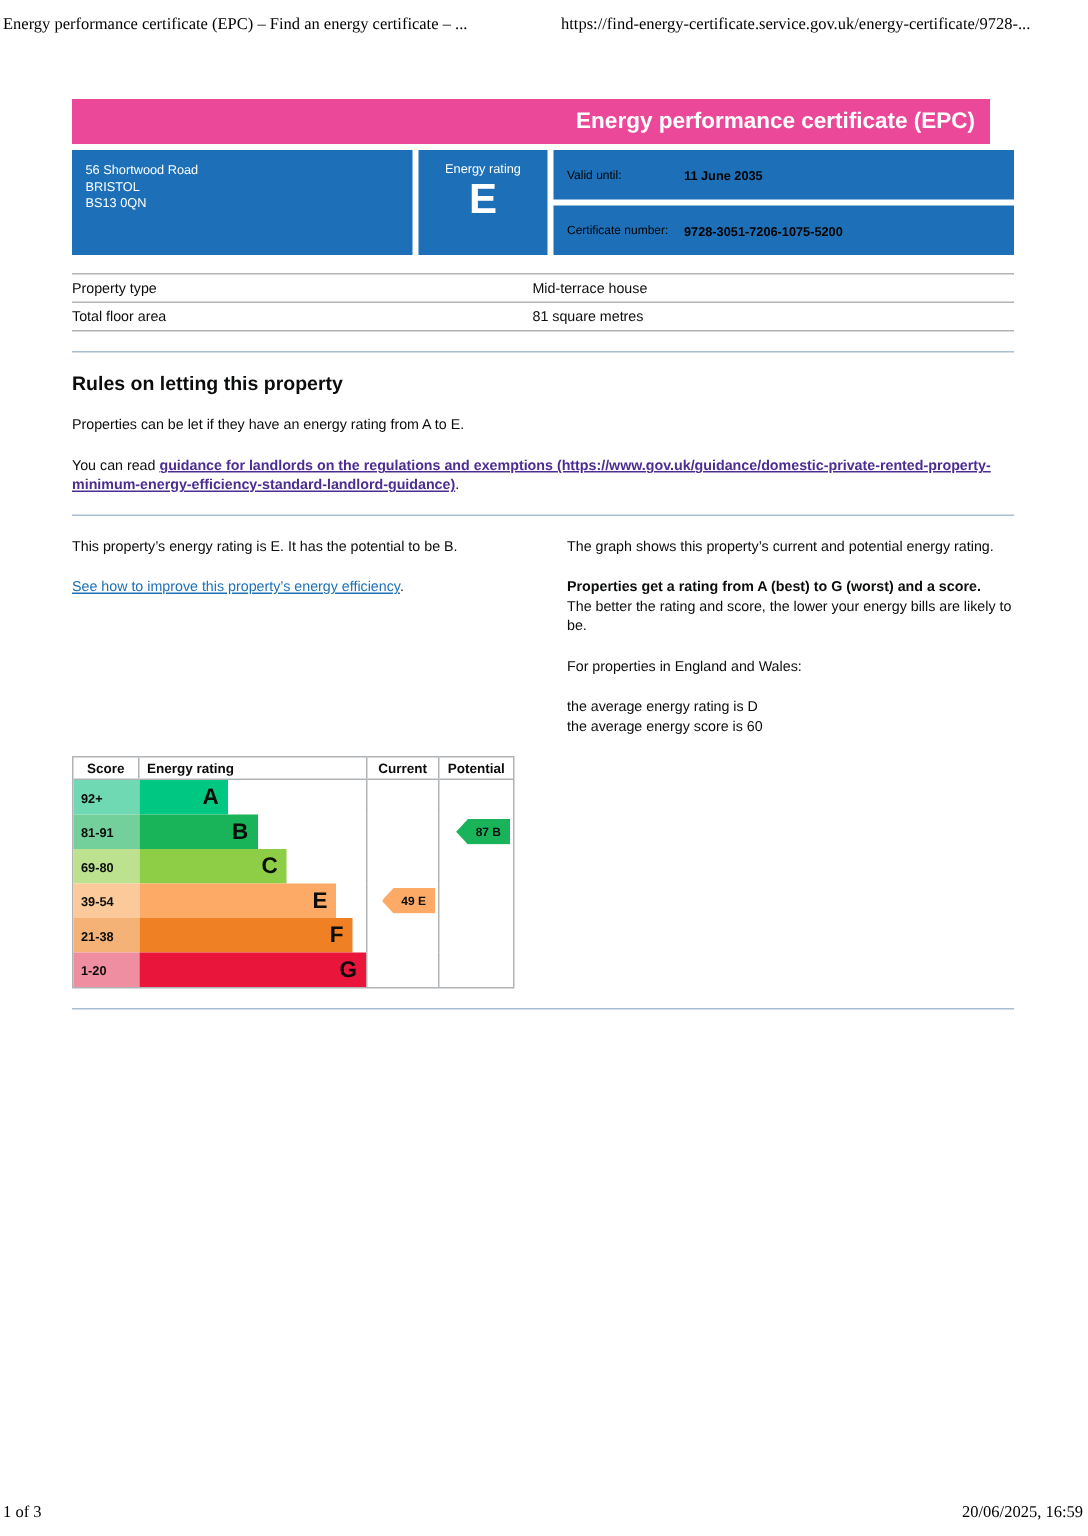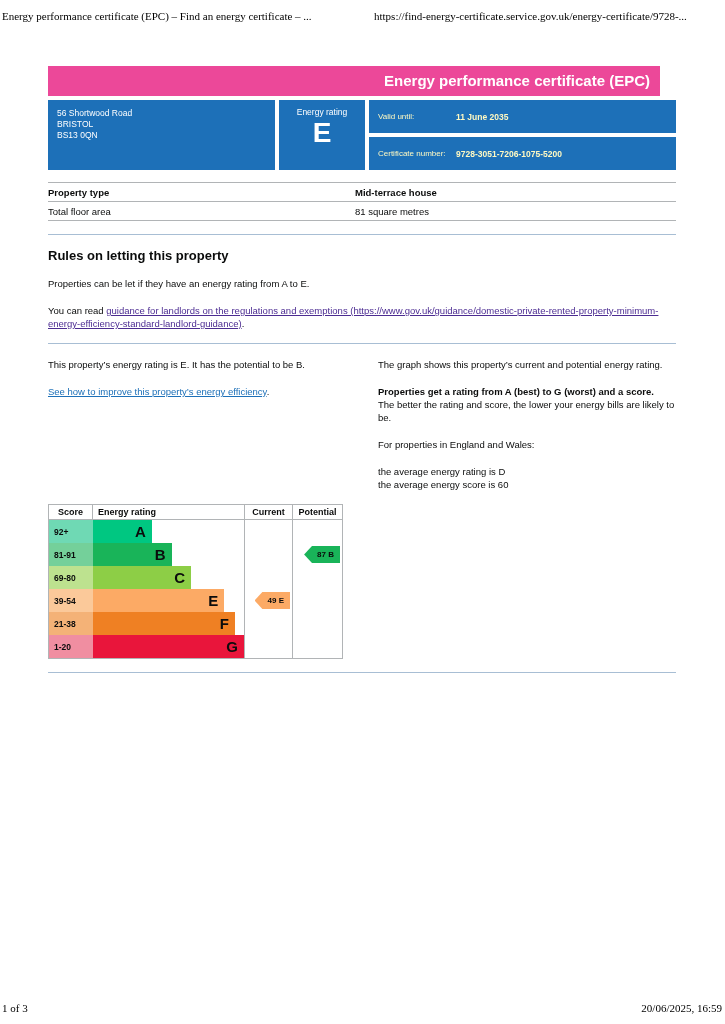--- a/index.html
+++ b/index.html
@@ -119,21 +119,21 @@
     margin-top: 1px;
   }
   .sum-meta {
     margin-left: 4px;
     width: 307px;
     display: flex;
     flex-direction: column;
   }
   .meta-row {
     background: #1d70b8;
-    color: #fef9c3;
+    color: #000000;
     flex: 1;
     display: flex;
     align-items: center;
     padding: 0 9px;
     box-sizing: border-box;
   }
   .meta-row + .meta-row { margin-top: 4px; }
   .meta-key {
     font-size: 8px;
     line-height: 9.5px;
@@ -147,21 +147,21 @@
 
   
   .detail-list { margin-top: 12px; width: 628px; }
   .detail-row {
     display: flex;
     border-bottom: 1px solid #b1b4b6;
     height: 18px;
     align-items: center;
     font-size: 9.5px;
   }
-  .detail-row:first-child { border-top: 1px solid #b1b4b6; font-weight: bold; }
+  .detail-row:first-child { border-top: 1px solid #b1b4b6; }
   .detail-key { width: 307px; }
   .detail-val { flex: 1; }
 
   
   hr.sec {
     border: none;
     border-top: 1.5px solid #a8bed4;
     margin: 13px 0 0 0;
     width: 628px;
   }
@@ -173,20 +173,21 @@
     margin: 13px 0 0 0;
   }
   p.body {
     font-size: 9.5px;
     line-height: 13px;
     margin: 14px 0 0 0;
   }
   a.lnk {
     color: #4c2c92;
     text-decoration: underline;
+    font-weight: bold;
   }
   a.lnk-blue {
     color: #1d70b8;
     text-decoration: underline;
   }
 
   
   .two-col {
     display: flex;
     margin-top: 0;

